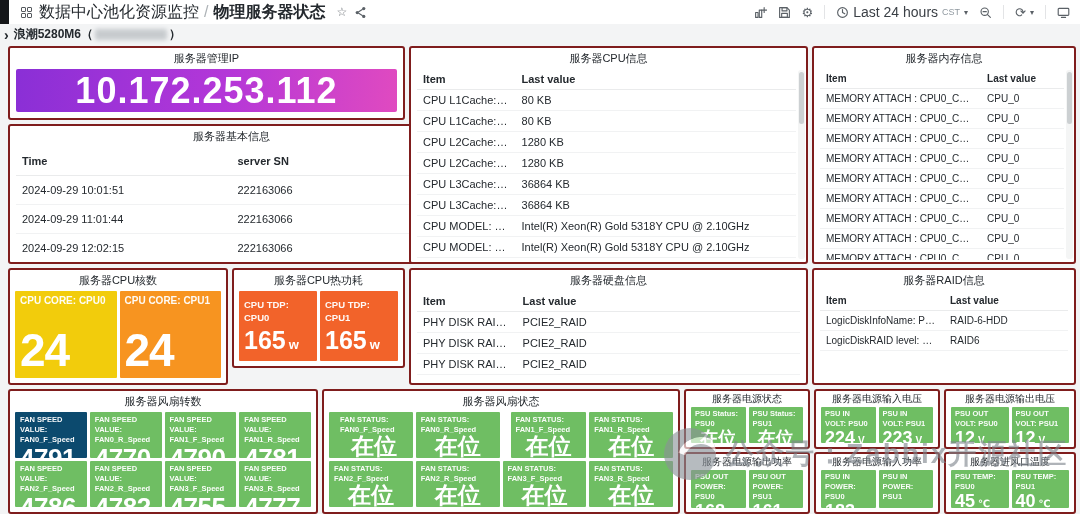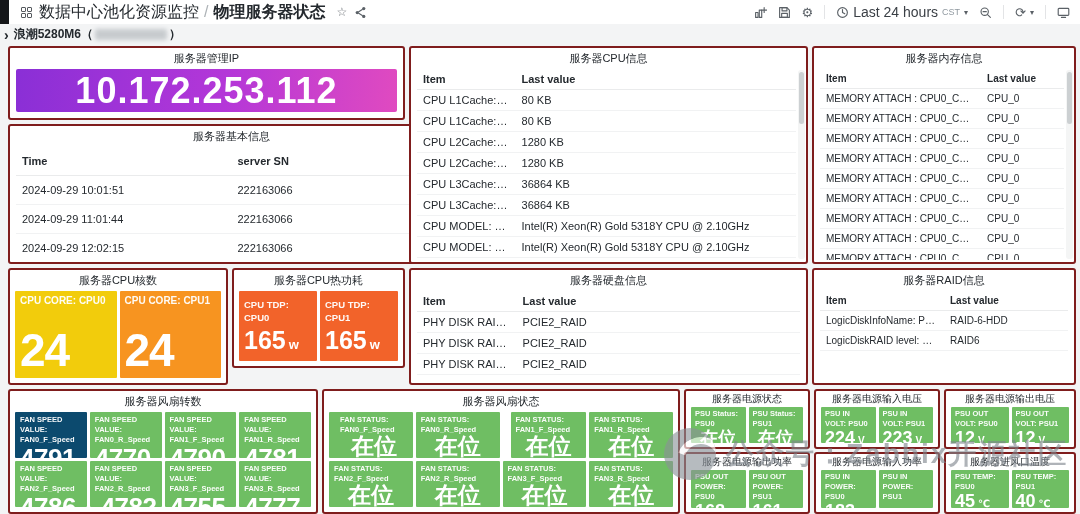--- a/index.html
+++ b/index.html
@@ -413,21 +413,21 @@
           <div class="val">4790</div>
         </div>
       <div class="tile fanv" style="background: rgb(111, 190, 99);">
           <div class="lbl">FAN SPEED VALUE: FAN1_R_Speed</div>
           <div class="val">4781</div>
         </div>
       <div class="tile fanv" style="background: rgb(111, 190, 99);">
           <div class="lbl">FAN SPEED VALUE: FAN2_F_Speed</div>
           <div class="val">4786</div>
         </div>
-      <div class="tile fanv" style="background: rgb(111, 190, 99); align-items: flex-end;">
+      <div class="tile fanv" style="background: rgb(111, 190, 99);">
           <div class="lbl">FAN SPEED VALUE: FAN2_R_Speed</div>
           <div class="val">4782</div>
         </div>
       <div class="tile fanv" style="background: rgb(111, 190, 99);">
           <div class="lbl">FAN SPEED VALUE: FAN3_F_Speed</div>
           <div class="val">4755</div>
         </div>
       <div class="tile fanv" style="background: rgb(111, 190, 99);">
           <div class="lbl">FAN SPEED VALUE: FAN3_R_Speed</div>
           <div class="val">4777</div>

